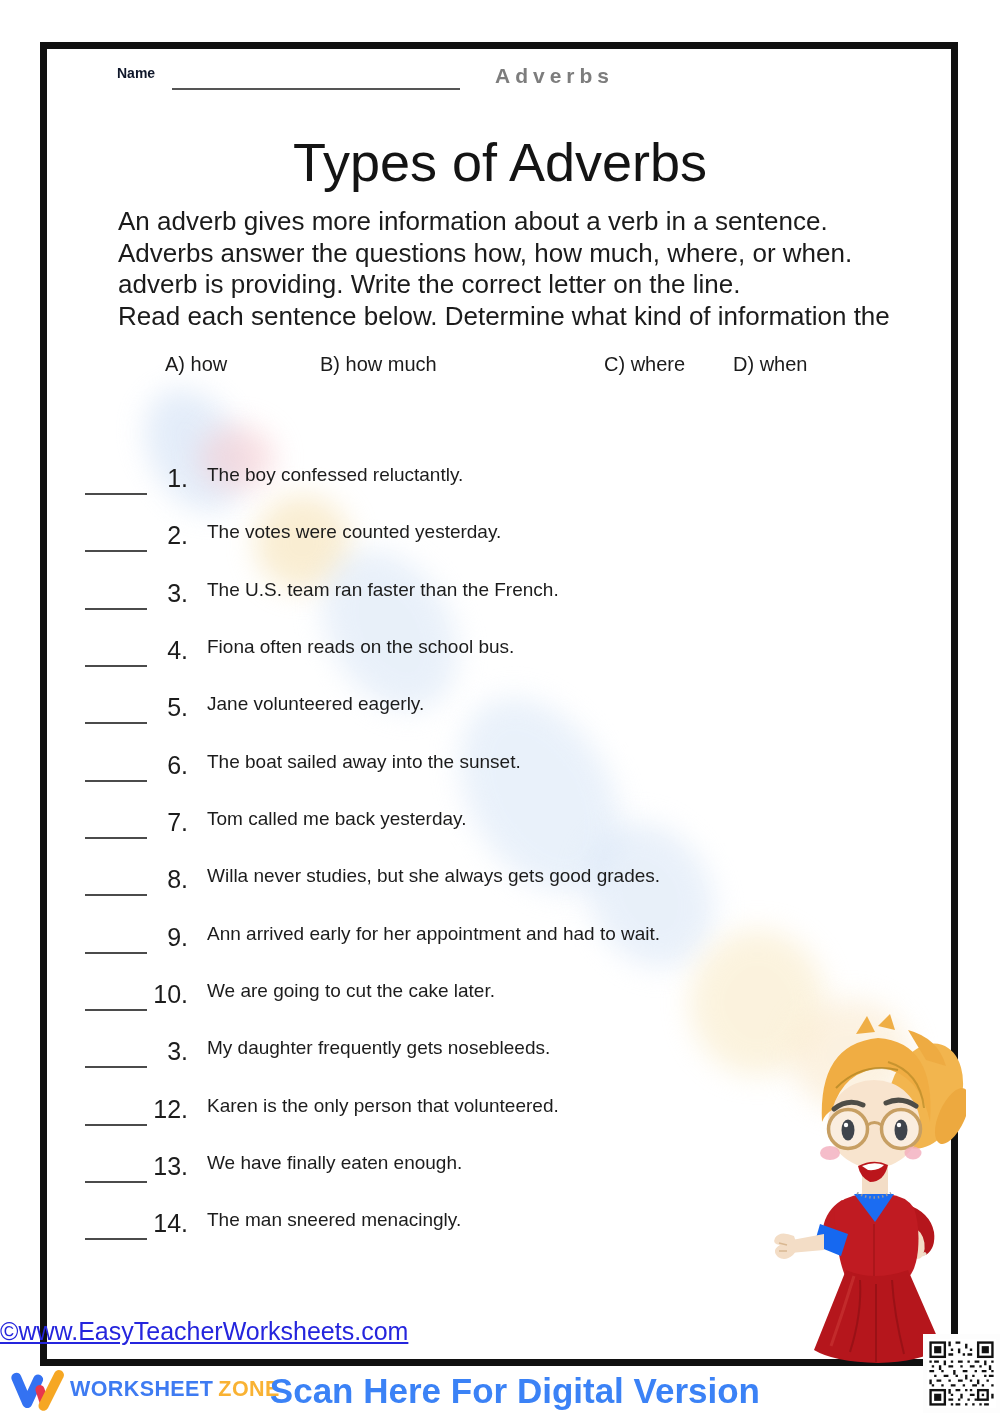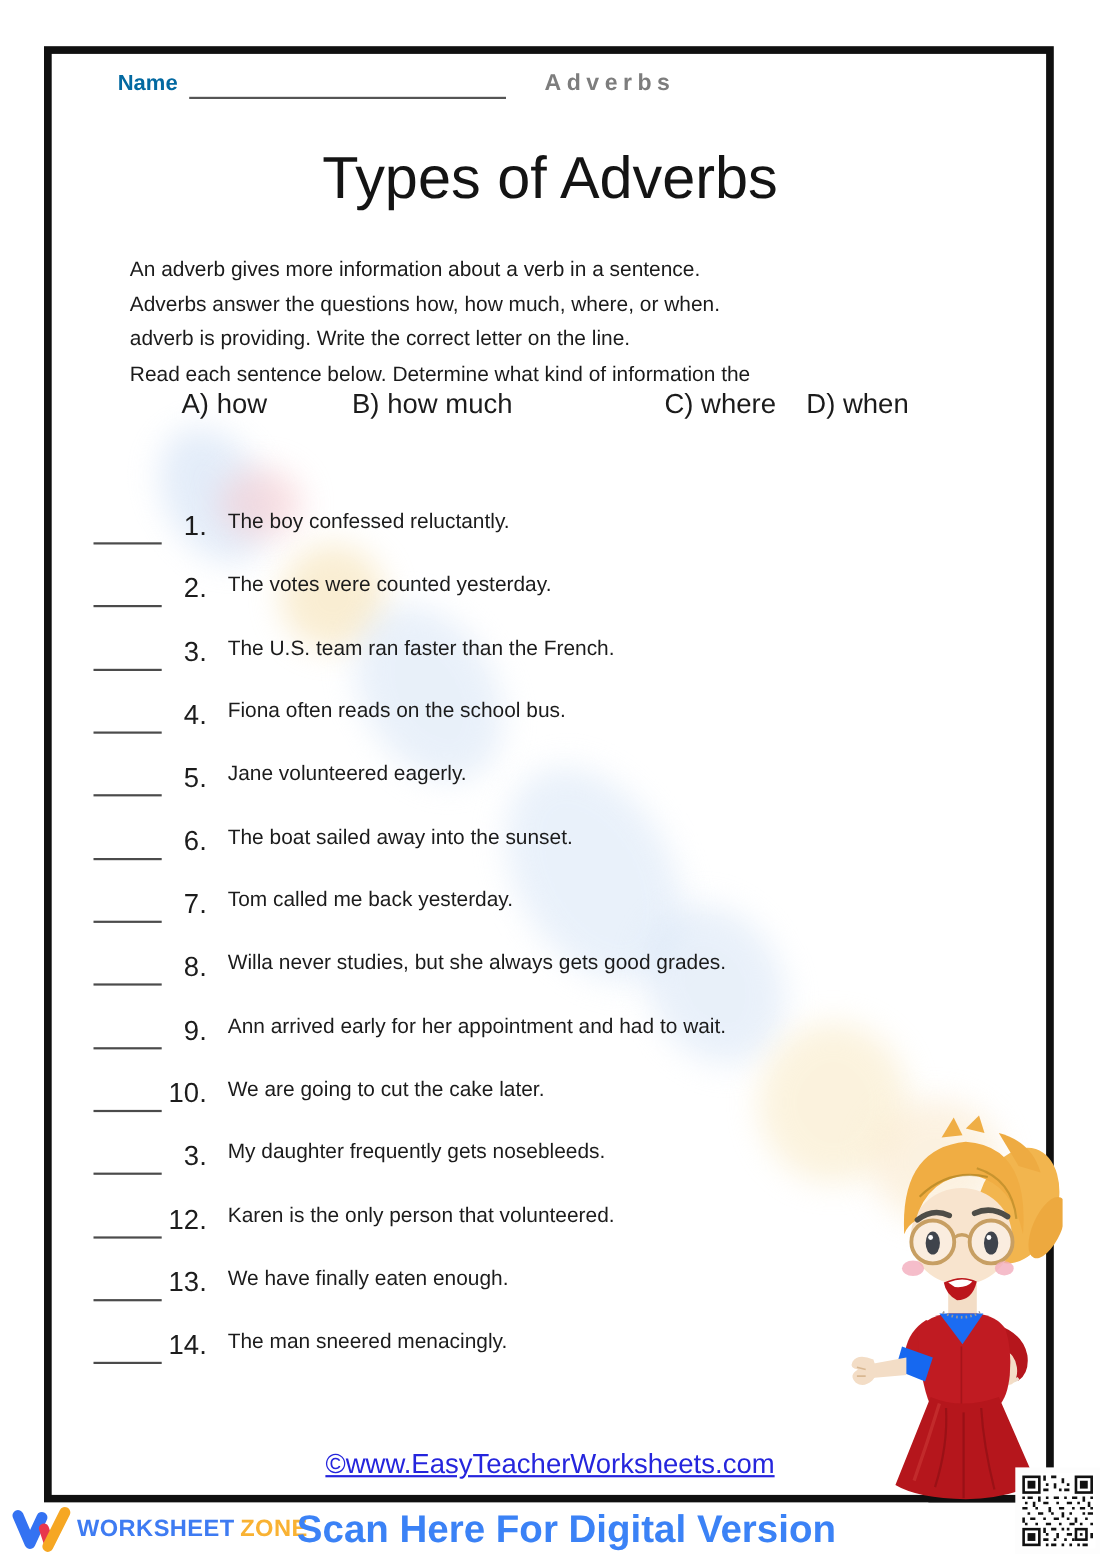--- a/index.html
+++ b/index.html
@@ -8,43 +8,43 @@
     font-family:"Liberation Sans", sans-serif;overflow:hidden;
   }
   
   .wm{position:absolute;border-radius:50%;filter:blur(14px);pointer-events:none;}
   
   .frame{
     position:absolute;left:40px;top:42px;width:918px;height:1324px;
     border:7px solid #101010;box-sizing:border-box;background:transparent;z-index:1;
   }
   
-  .name-label{position:absolute;left:107px;top:65px;font-size:20px;font-weight:bold;color:#0369a1;z-index:2;}
+  .name-label{position:absolute;left:117px;top:65px;font-size:14px;font-weight:bold;color:#0f172a;z-index:2;}
   .name-line{position:absolute;left:172px;top:88px;width:288px;border-top:2.5px solid #555;z-index:2;}
   .topic{position:absolute;left:495px;top:64px;font-size:21px;font-weight:bold;letter-spacing:5px;color:#7d7d7d;z-index:2;}
   
   .title{position:absolute;left:0;top:131px;width:1000px;text-align:center;
          font-size:54px;color:#141414;z-index:2;}
   
-  .instructions{position:absolute;left:118px;top:206px;font-size:19px;line-height:31.5px;color:#1b1b1b;z-index:2;margin-top:24px;}
-  
-  .options{position:absolute;left:0;top:353px;width:1000px;height:32px;font-size:25px;color:#1b1b1b;z-index:2;}
+  .instructions{position:absolute;left:118px;top:206px;font-size:26px;line-height:31.5px;color:#1b1b1b;z-index:2;}
+  
+  .options{position:absolute;left:0;top:353px;width:1000px;height:32px;font-size:20px;color:#1b1b1b;z-index:2;}
   .option{position:absolute;top:0;}
   .option:nth-child(1){left:165px;}
   .option:nth-child(2){left:320px;}
   .option:nth-child(3){left:564px;margin-left:40px;}
   .option:nth-child(4){left:733px;}
   
   .questions{position:absolute;left:0;top:464px;width:1000px;z-index:2;}
   .q-row{position:relative;height:57.35px;}
   .q-blank{position:absolute;left:85px;top:29px;width:62px;border-top:2px solid #4b4b4b;}
   .q-num{position:absolute;left:118px;top:0;width:70px;text-align:right;font-size:25px;color:#1c1c1c;}
   .q-text{position:absolute;left:207px;top:0;font-size:19px;color:#1c1c1c;}
   
-  .footer-link{position:absolute;left:0;top:1317px;width:1000px;text-align:center;z-index:2;}
+  .footer-link{position:absolute;left:0;top:1317px;width:1000px;z-index:2;}
   .footer-link a{font-size:25px;color:#2525dd;text-decoration:underline;}
   
   .girl{position:absolute;left:770px;top:1012px;width:196px;height:352px;z-index:5;}
   
   .bottom-bar{position:absolute;left:0;top:1366px;width:844px;height:47px;background:#ffffff;z-index:4;}
   .brand{position:absolute;left:10px;top:2px;display:flex;align-items:center;}
   .brand-mark{width:58px;height:43px;}
   .brand-text{font-size:21.5px;font-weight:bold;letter-spacing:0.4px;margin-left:2px;}
   .brand-first{color:#3e7bf2;}
   .brand-second{color:#f9b233;margin-left:5px;}

